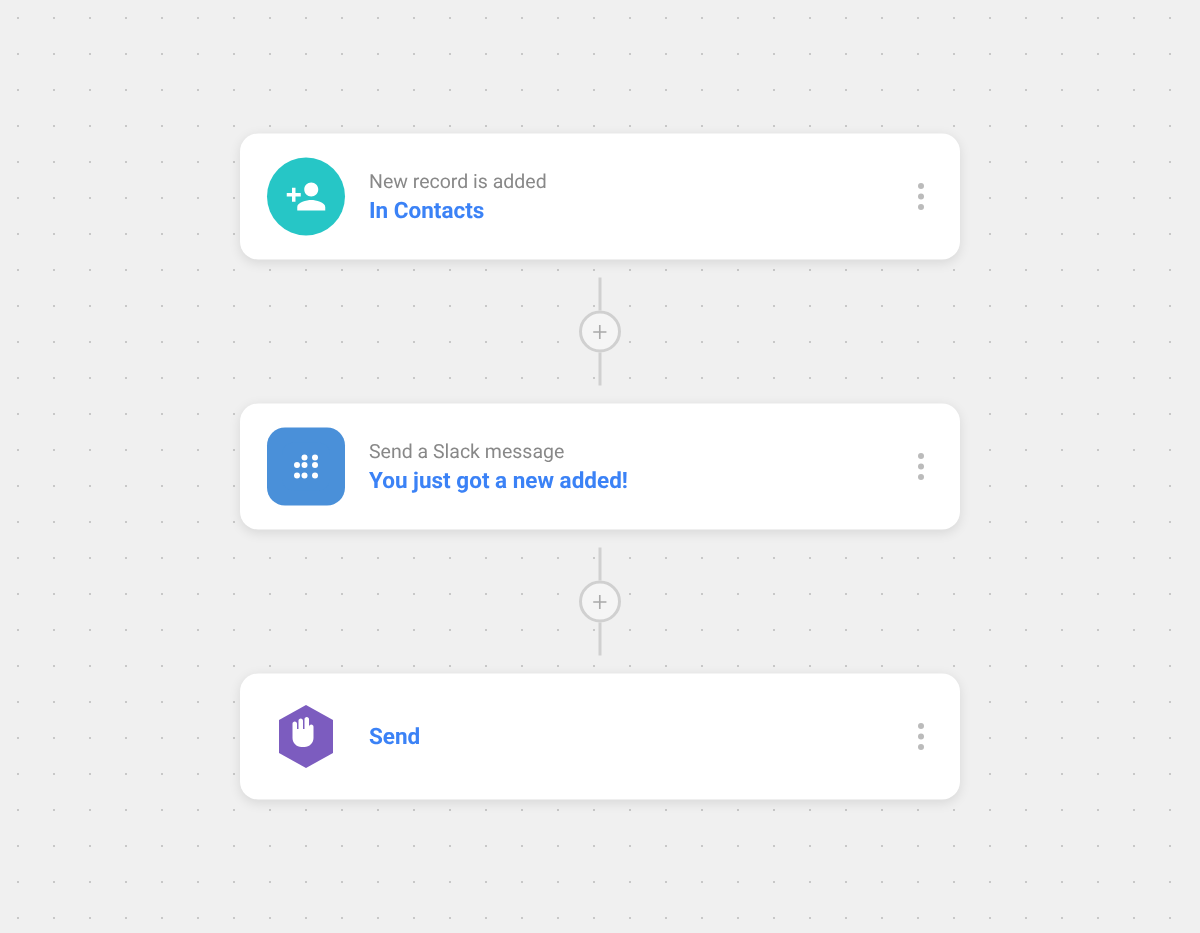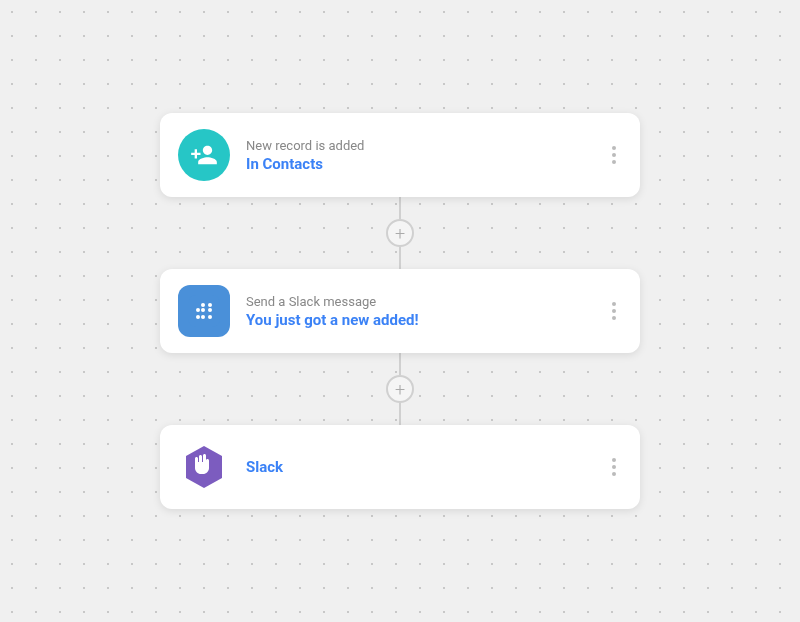--- a/index.html
+++ b/index.html
@@ -14,21 +14,21 @@
       align-items: center;
       justify-content: center;
       font-family: -apple-system, BlinkMacSystemFont, 'Segoe UI', Roboto, sans-serif;
       overflow: hidden;
     }
 
     .workflow-container {
       display: flex;
       flex-direction: column;
       align-items: center;
-      gap: 0;
+      gap: 12px;
     }
 
     .workflow-card {
       background: #ffffff;
       border-radius: 12px;
       box-shadow: 0 2px 8px rgba(0,0,0,0.10);
       width: 480px;
       display: flex;
       align-items: center;
       padding: 16px 18px;
@@ -216,21 +216,21 @@
 
           <polygon points="23,2 41,12 41,34 23,44 5,34 5,12" fill="#7C5CBF"></polygon>
 
           <g fill="white" transform="translate(12, 10)">
             <path d="M13 1.5C13 0.67 12.33 0 11.5 0S10 0.67 10 1.5V8h-1V2.5C9 1.67 8.33 1 7.5 1S6 1.67 6 2.5V8H5V4.5C5 3.67 4.33 3 3.5 3S2 3.67 2 4.5V14c0 3.31 2.69 6 6 6h2c3.31 0 6-2.69 6-6V6.5C16 5.67 15.33 5 14.5 5S13 5.67 13 6.5V8h0V1.5z"></path>
           </g>
         </svg>
       </div>
     </div>
     <div class="card-content">
-      <div class="card-title">Slack</div>
+      <div class="card-title">Send</div>
     </div>
     <div class="card-menu">
       <div class="dot"></div>
       <div class="dot"></div>
       <div class="dot"></div>
     </div>
   </div>
 
 </div>
 

